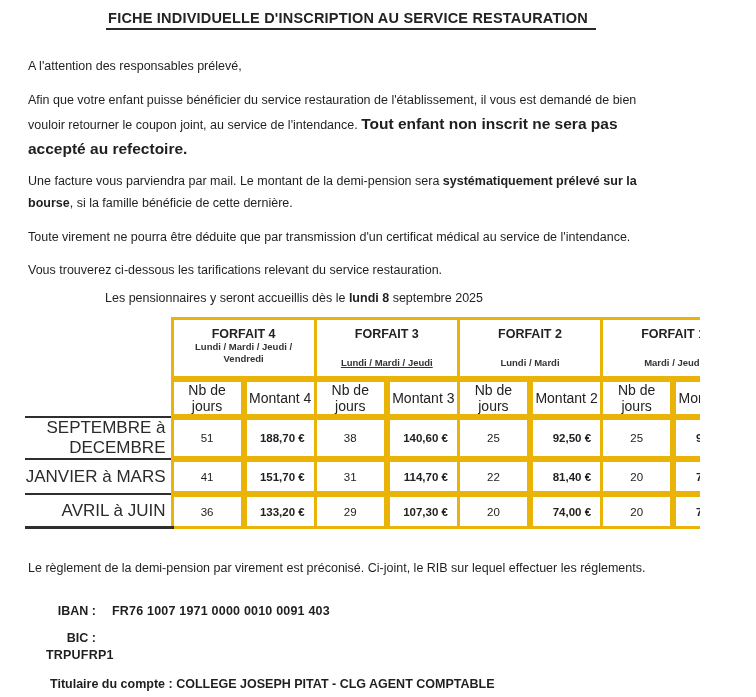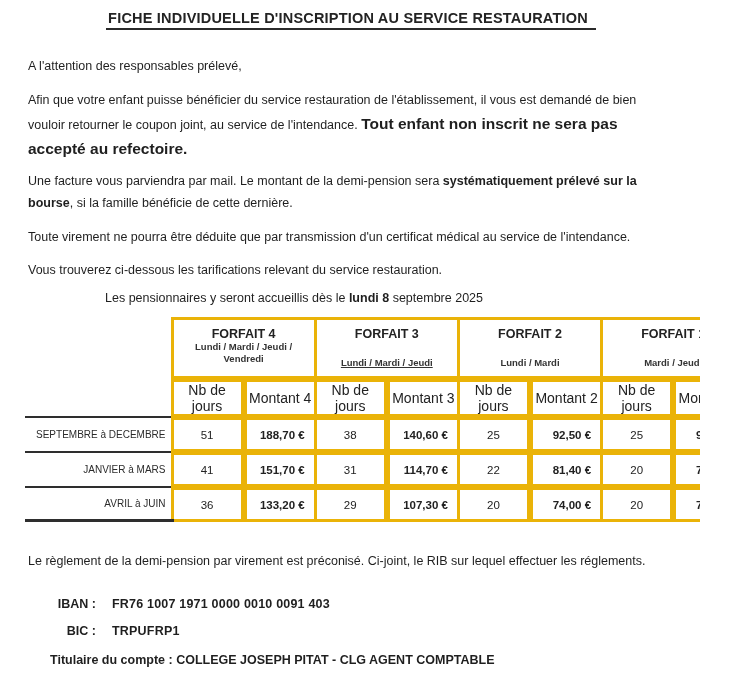--- a/index.html
+++ b/index.html
@@ -53,29 +53,29 @@
   tr.r-last td { border-bottom-width: 3px !important; }
   .gname { font-weight: bold; font-size: 12.5px; margin-top: 7px; }
   .gdays { font-weight: bold; font-size: 9.5px; margin-top: 0; line-height: 12px; padding: 0 6px; color:#333; }
   td.sub { font-size: 14px; }
   td.rowlabel {
     border: none;
     border-top: 2.5px solid #2e2e2e;
     border-bottom: 2.5px solid #2e2e2e;
     text-align: right;
     padding-right: 5px;
-    font-size: 10px;
+    font-size: 17px;
     color: #2b2b2b;
   }
   td.amt { font-weight: bold; text-align: right; padding-right: 9px; }
 
   
   .pay-intro { margin: 30px 0 0 0; line-height: 18px; }
   .bank-row { display: flex; margin: 26px 0 0 2px; line-height: 17px; }
-  .bank-row.tight { margin-top: 10px; }
+  .bank-row.tight { margin-top: 10px; flex-direction: column; }
   .bank-label { width: 66px; text-align: right; font-weight: bold; }
   .bank-value { margin-left: 16px; font-weight: bold; letter-spacing: 0.2px; }
   .holder-line { margin: 12px 0 0 22px; font-weight: bold; line-height: 17px; }
 </style>
 </head>
 <body>
 
 <div class="doc">
 
   <div class="title-wrap">

